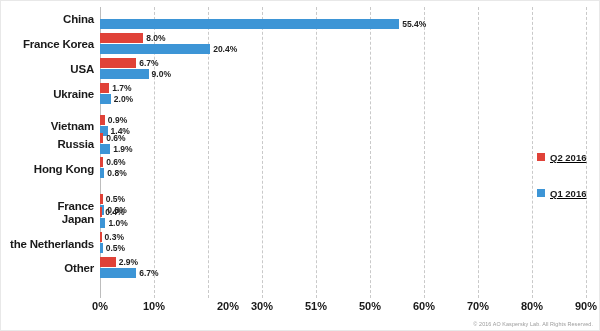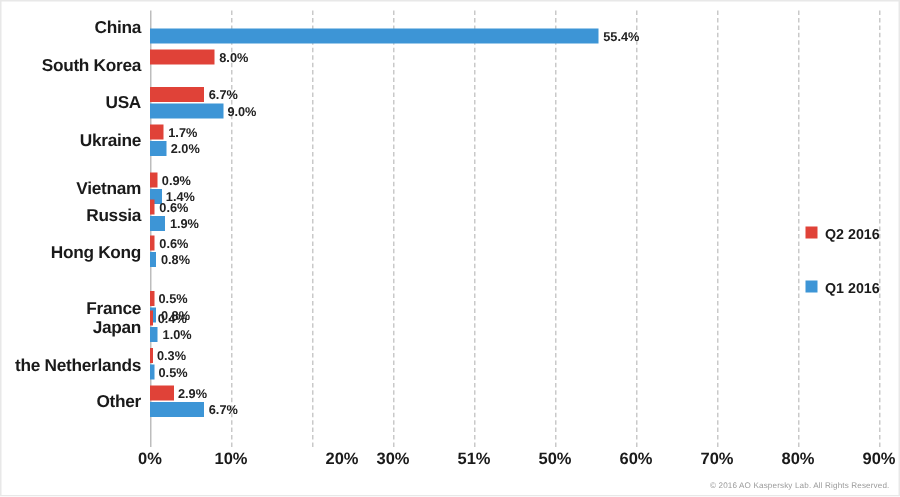--- a/index.html
+++ b/index.html
@@ -105,22 +105,24 @@
 
   
   #legend {
     position: absolute;
     left: 536px;
     top: 150px;
     width: 60px;
   }
   .legend-item {
     display: flex;
+    align-items: center;
     height: 12px;
     margin-bottom: 24px;
+    text-decoration: underline;
   }
   .legend-swatch {
     width: 8px;
     height: 8px;
     flex: 0 0 8px;
   }
   .legend-swatch.q2 { background: #e04238; }
   .legend-swatch.q1 { background: #3d95d6; }
   .legend-text {
     margin-left: 5px;
@@ -161,24 +163,28 @@
       </div>
     <div id="rows">
         <div class="row" style="top: 0px;">
           <div class="cat-label">China</div>
           <div class="bar-wrap q1" style="width: 61.5556%; text-align: right;">
             <div class="bar q1" style="background: rgb(61, 149, 214);"></div>
             <span class="val">55.4%</span>
           </div>
         </div>
         <div class="row" style="top: 24.9px;">
-          <div class="cat-label">South Korea</div>
+          <div class="cat-label">France Korea</div>
           <div class="bar-wrap q2" style="width: 8.88889%;">
             <div class="bar q2" style="background: rgb(224, 66, 56);"></div>
             <span class="val">8.0%</span>
+          </div>
+          <div class="bar-wrap q1" style="width: 22.6667%;">
+            <div class="bar q1" style="background: rgb(61, 149, 214);"></div>
+            <span class="val">20.4%</span>
           </div>
         </div>
         <div class="row" style="top: 49.8px;">
           <div class="cat-label">USA</div>
           <div class="bar-wrap q2" style="width: 7.44444%;">
             <div class="bar q2" style="background: rgb(224, 66, 56);"></div>
             <span class="val">6.7%</span>
           </div>
           <div class="bar-wrap q1" style="width: 10%;">
             <div class="bar q1" style="background: rgb(61, 149, 214);"></div>

